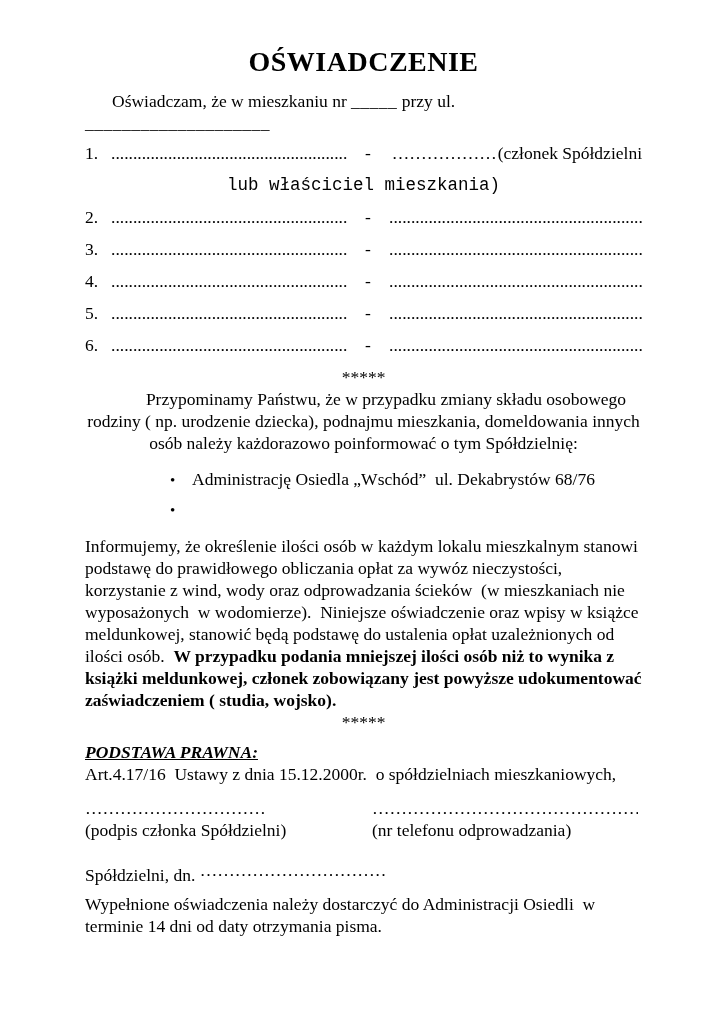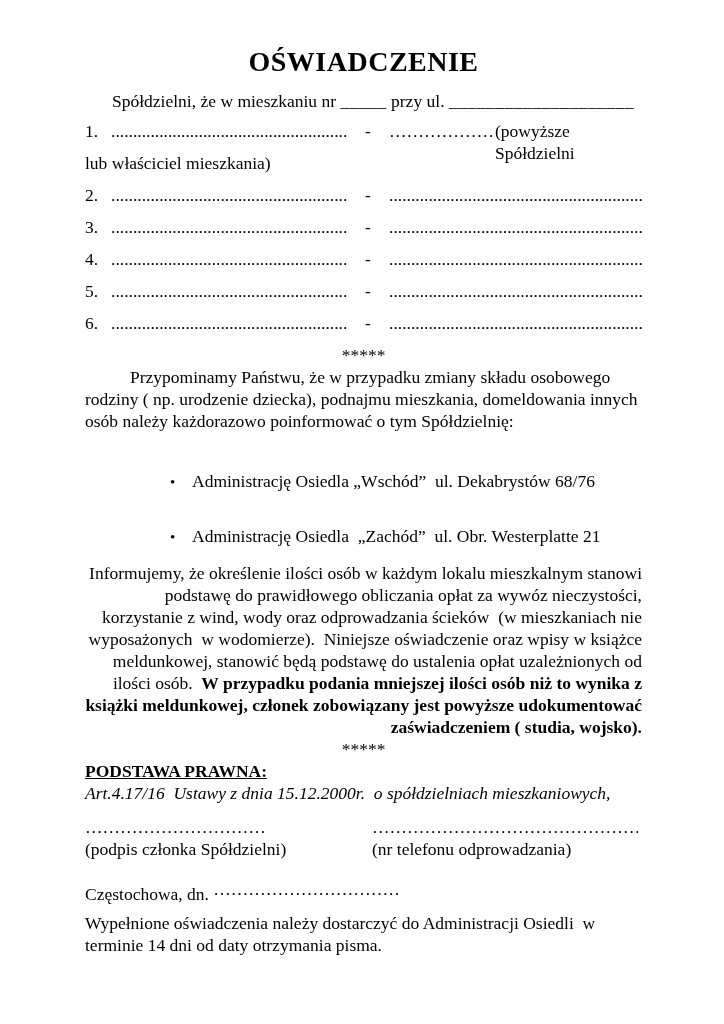--- a/index.html
+++ b/index.html
@@ -25,69 +25,69 @@
   .blank { letter-spacing: 0.5px; margin-top: 32px; }
 
   
   .list-row { display: flex; align-items: baseline; height: 22px; margin-bottom: 10px; }
   .num { width: 26px; flex: none; }
   .ldots { width: 236px; flex: none; overflow: hidden; white-space: nowrap; }
   .dashcol { width: 42px; flex: none; text-align: center; }
   .rdots { flex: 1; overflow: hidden; white-space: nowrap; }
   .r-member { flex: 1; display: flex; justify-content: flex-end; overflow: hidden; }
   .r-member .mdots { width: 106px; overflow: hidden; white-space: nowrap; flex: none; }
-  .cont-row { text-align: left; height: 22px; margin-bottom: 10px; }
+  .cont-row { text-align: center; height: 22px; margin-bottom: 10px; font-family: Liberation Mono, monospace; }
 
   .sep { text-align: center; height: 22px; }
-  .reminder { text-indent: 45px; white-space: pre-wrap; }
+  .reminder { text-indent: 45px; white-space: pre-wrap; text-align: center; }
 
   .bullets { margin: 14px 0 14px 85px; }
   .bullet-row { display: flex; align-items: baseline; margin-bottom: 8px; }
   .bullet-glyph { width: 22px; flex: none; font-size: 15px; }
-  .bullet-text { white-space: pre-wrap; margin-top: 24px; }
+  .bullet-text { white-space: pre-wrap; }
 
-  .info { white-space: pre-wrap; text-align: right; }
+  .info { white-space: pre-wrap; }
   .info b { white-space: pre-wrap; }
 
   .legal-head {
-    font-weight: bold; 
+    font-weight: bold; font-style: italic;
     text-decoration: underline;
-    margin-top: 0px;
+    margin-top: 8px;
   }
-  .legal-line { font-style: italic; white-space: pre-wrap; }
+  .legal-line { white-space: pre-wrap; }
 
   .sig-area { margin-top: 12px; }
   .sig-row { display: flex; align-items: baseline; height: 22px; }
   .sig-col1 { width: 287px; flex: none; }
   .sig-dots-l { display: inline-block; width: 182px; overflow: hidden; white-space: nowrap; vertical-align: baseline; }
   .sig-dots-r { display: inline-block; width: 266px; overflow: hidden; white-space: nowrap; vertical-align: baseline; }
 
   .city-row { margin-top: 18px; height: 22px; }
   .city-dots { display: inline-block; width: 188px; overflow: hidden; white-space: nowrap; vertical-align: baseline; }
 
   .footer { margin-top: 12px; white-space: pre-wrap; }
 </style>
 </head>
 <body>
 
 <div class="page">
 
   <div class="title">OŚWIADCZENIE</div>
 
-  <p class="intro"><span>Spółdzielni, że w mieszkaniu nr </span><span class="blank">_____</span><span> przy ul. </span><span class="blank">____________________</span><br>
+  <p class="intro"><span>Oświadczam, że w mieszkaniu nr </span><span class="blank">_____</span><span> przy ul. </span><span class="blank">____________________</span><br>
   </p>
 
   <div>
     <div class="list-row">
       <span class="num">1.</span>
       <span class="ldots">......................................................................</span>
       <span class="dashcol">-</span>
       <span class="r-member">
           <span class="mdots">……………………………</span>
-          <span>(powyższe Spółdzielni</span>
+          <span>(członek Spółdzielni</span>
         </span>
     </div>
     <div class="cont-row">lub właściciel mieszkania)</div>
 
     <div class="list-row">
       <span class="num">2.</span>
       <span class="ldots">......................................................................</span>
       <span class="dashcol">-</span>
       <span class="rdots">......................................................................</span>
     </div>
@@ -121,21 +121,20 @@
 
   <p class="reminder">Przypominamy Państwu, że w przypadku zmiany składu osobowego rodziny ( np. urodzenie dziecka), podnajmu mieszkania, domeldowania innych osób należy każdorazowo poinformować o tym Spółdzielnię:</p>
 
   <div class="bullets">
     <div class="bullet-row">
       <span class="bullet-glyph">•</span>
       <span class="bullet-text">Administrację Osiedla „Wschód”  ul. Dekabrystów 68/76</span>
     </div>
     <div class="bullet-row">
       <span class="bullet-glyph">•</span>
-      <span class="bullet-text">Administrację Osiedla  „Zachód”  ul. Obr. Westerplatte 21</span>
     </div>
   </div>
 
   <p class="info"><span>Informujemy, że określenie ilości osób w każdym lokalu mieszkalnym stanowi podstawę do prawidłowego obliczania opłat za wywóz nieczystości, korzystanie z wind, wody oraz odprowadzania ścieków  (w mieszkaniach nie wyposażonych  w wodomierze).  Niniejsze oświadczenie oraz wpisy w książce meldunkowej, stanowić będą podstawę do ustalenia opłat uzależnionych od ilości osób.  </span><b>W przypadku podania mniejszej ilości osób niż to wynika z książki meldunkowej, członek zobowiązany jest powyższe udokumentować zaświadczeniem ( studia, wojsko).</b></p>
 
   <div class="sep">*****</div>
 
   <div class="legal-head">PODSTAWA PRAWNA:</div>
   <div class="legal-line">Art.4.17/16  Ustawy z dnia 15.12.2000r.  o spółdzielniach mieszkaniowych,</div>
 
@@ -143,17 +142,17 @@
     <div class="sig-row">
       <span class="sig-col1"><span class="sig-dots-l">……………………………………………………</span></span>
       <span><span class="sig-dots-r">……………………………………………………</span></span>
     </div>
     <div class="sig-row">
       <span class="sig-col1">(podpis członka Spółdzielni)</span>
       <span>(nr telefonu odprowadzania)</span>
     </div>
   </div>
 
-  <div class="city-row"><span>Częstochowa, dn. </span><span class="city-dots">……………………………………………</span></div>
+  <div class="city-row"><span>Spółdzielni, dn. </span><span class="city-dots">……………………………………………</span></div>
 
   <p class="footer">Wypełnione oświadczenia należy dostarczyć do Administracji Osiedli  w terminie 14 dni od daty otrzymania pisma.</p>
 
 </div>
 
 </body></html>

